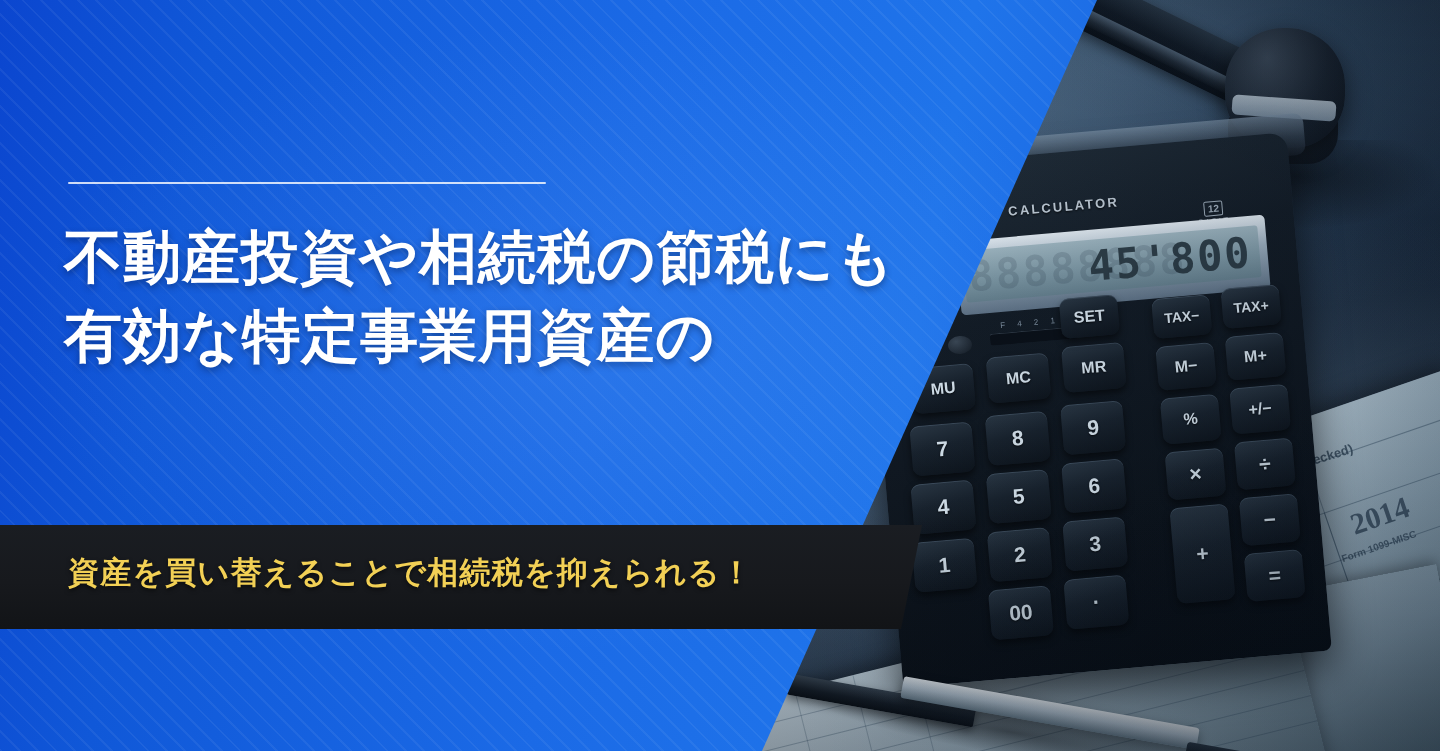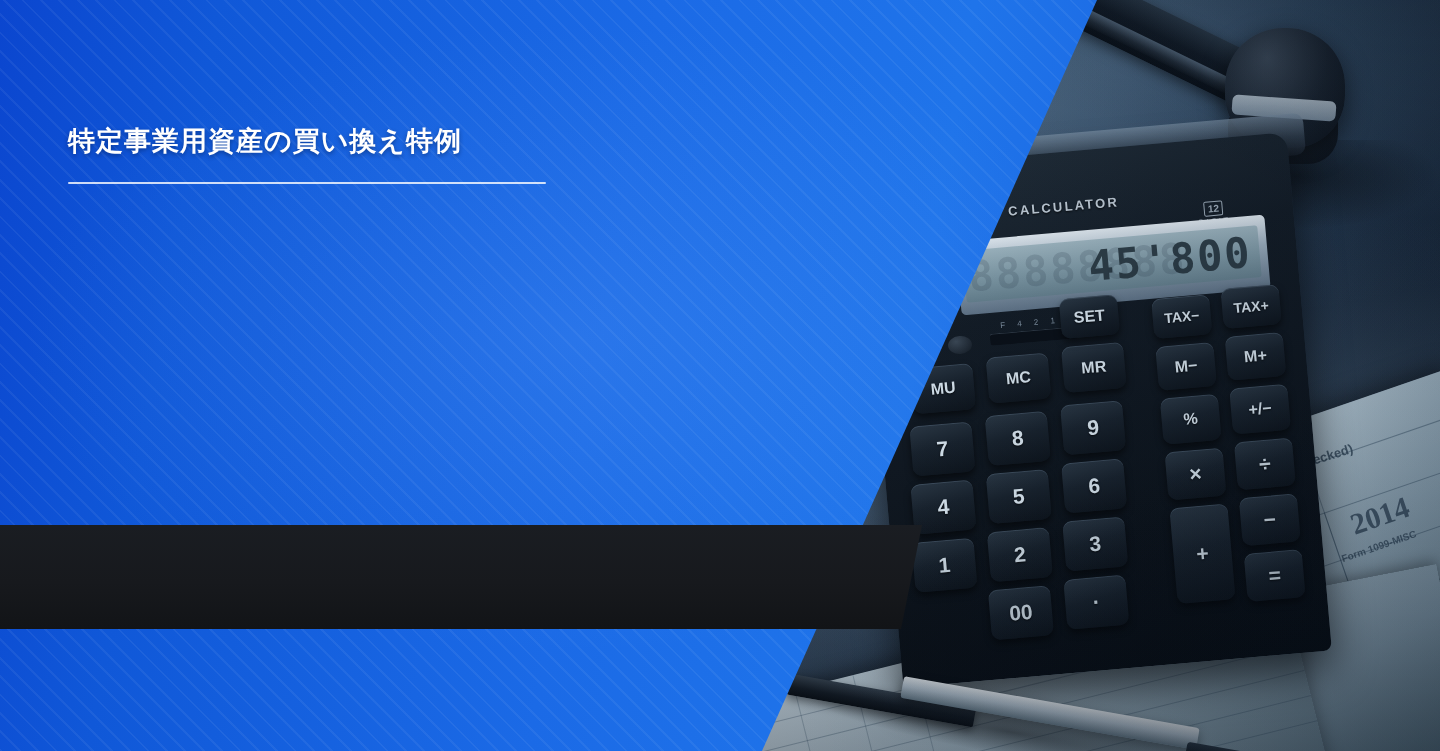--- a/index.html
+++ b/index.html
@@ -491,21 +491,23 @@
     <div class="pen-silver"></div>
     <div class="pen-tip"></div>
 
     <div class="photo-vignette"></div>
   </div>
 
   <div class="blue-panel"></div>
   <div class="blue-panel-glow"></div>
 
   <div class="content">
-    <div class="eyebrow">特定事業用資産の買い換え特例</div>
     <div class="rule"></div>
     <div class="headline" id="headline">
+        <span class="ln">不動産投資や相続税の節税にも</span>
+        <span class="ln">有効な特定事業用資産の</span>
       </div>
   </div>
 
   <div class="sub-bar"></div>
+  <div class="sub-text">資産を買い替えることで相続税を抑えられる！</div>
 
 </div>
 
 </body></html>

